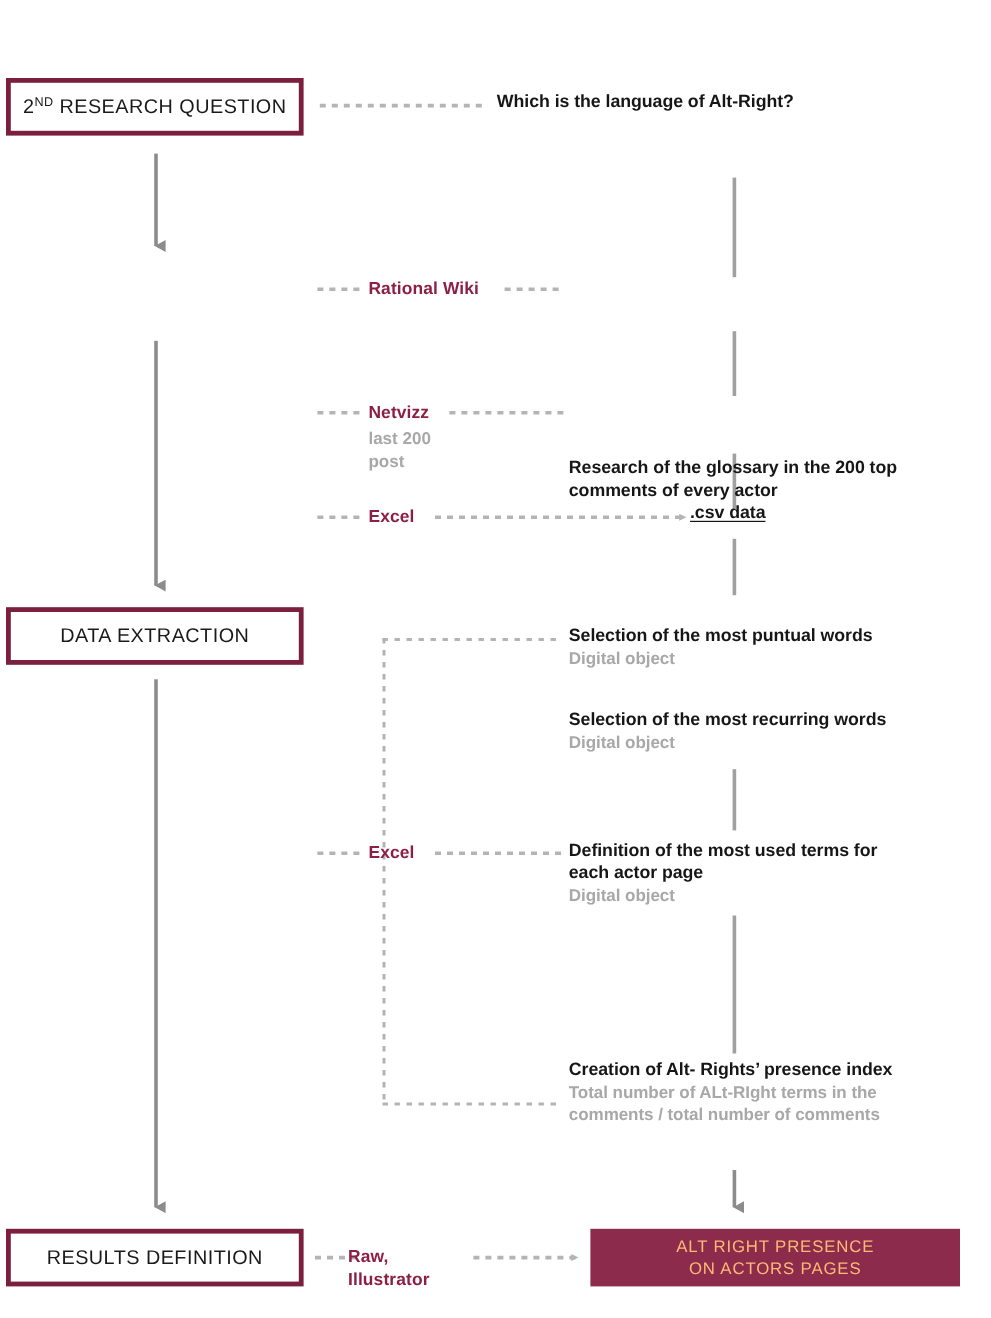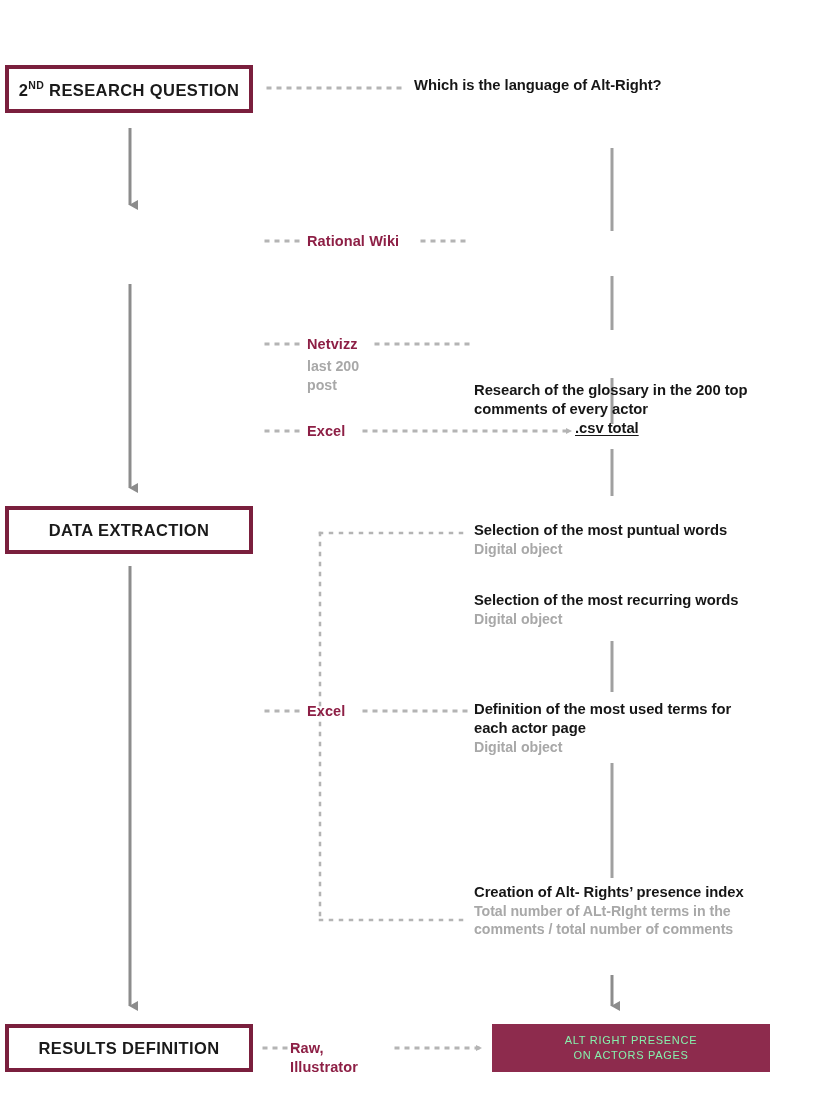--- a/index.html
+++ b/index.html
@@ -35,21 +35,21 @@
     height: 48px;
     box-sizing: border-box;
     border: 4px solid #7a1f3d;
     background: #ffffff;
     display: flex;
     align-items: center;
     justify-content: center;
   }
   .stage-box .stage-label {
     font-size: 16.5px;
-    font-weight: bold;
+    font-weight: normal;
     color: #1a1a1a;
     letter-spacing: 0.4px;
     text-align: center;
     line-height: 1.1;
   }
   .stage-label sup {
     font-size: 10.5px;
     vertical-align: super;
     letter-spacing: 0.3px;
   }
@@ -57,29 +57,29 @@
   #stage-research-question { top: 65px; }
   #stage-reference        { top: 223px; }
   #stage-data-extraction  { top: 506px; }
   #stage-results          { top: 1024px; }
 
   
   #outcome-box {
     position: absolute;
     left: 492px;
     top: 1024px;
-    width: 278px;
+    width: 308px;
     height: 48px;
     background: #8d2b4d;
     display: flex;
     flex-direction: column;
     align-items: center;
     justify-content: center;
-    color: #86efac;
-    font-size: 11px;
+    color: #fdba74;
+    font-size: 14px;
     letter-spacing: 0.7px;
     line-height: 1.35;
     text-align: center;
   }
 
   
   .node {
     position: absolute;
   }
   .node-title {
@@ -208,21 +208,21 @@
   <div class="tool-label" style="left:290px; top:1039px;">Raw,
 Illustrator</div>
 
 
   <div class="node" style="left:474px; top:333px; white-space:pre-line;">
     <div class="node-title" style="white-space:pre-line;margin-top:30px;">Research of the glossary in the 200 top
 comments of every actor</div>
   </div>
 
   <div class="node" style="left:575px; top:419px;">
-    <div class="node-title underlined">.csv total</div>
+    <div class="node-title underlined">.csv data</div>
   </div>
 
   <div class="node" style="left:474px; top:521px;">
     <div class="node-title">Selection of the most puntual words</div>
     <div class="node-sub">Digital object</div>
   </div>
 
   <div class="node" style="left:474px; top:591px;">
     <div class="node-title">Selection of the most recurring words</div>
     <div class="node-sub">Digital object</div>

